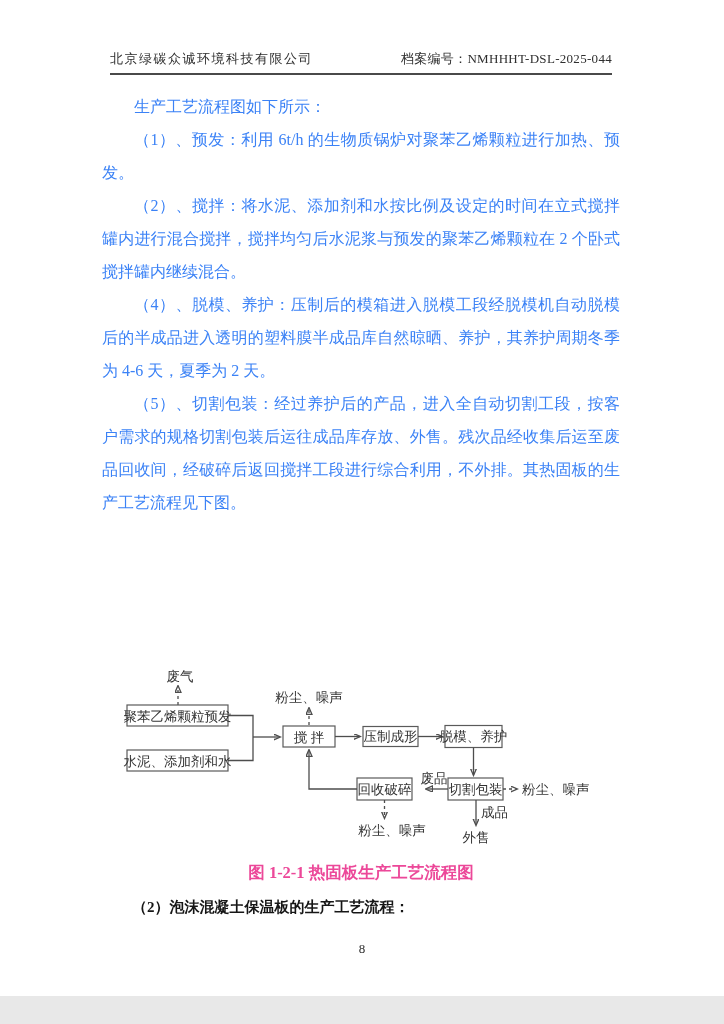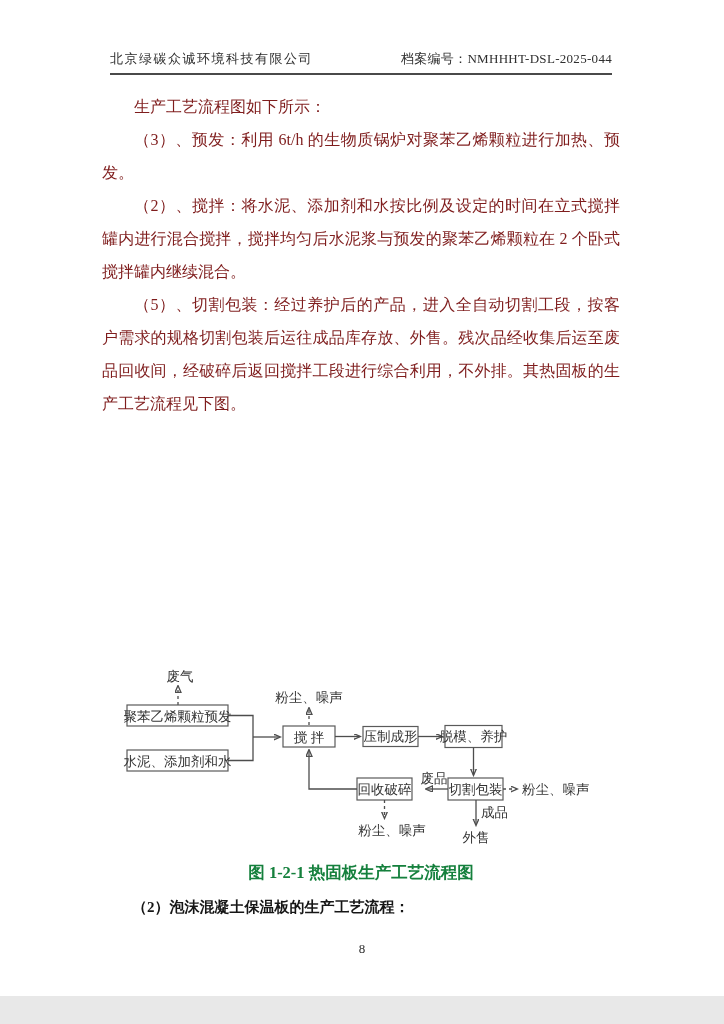--- a/index.html
+++ b/index.html
@@ -20,37 +20,37 @@
     padding-bottom:5px;
     border-bottom:2px solid #4a4a4a;
   }
   .header .company { letter-spacing:1.5px; }
   .header .file-no { letter-spacing:0.3px;font-family:Liberation Serif, serif; }
   .content {
     position:absolute;
     left:102px; top:90px; width:518px;
     font-size:16px; line-height:33px;
     text-align:justify;
-    color:#7f1d1d;
+    color:#3b82f6;
   }
   .content p { margin:0; text-indent:2em; }
   .flowchart {
     position:absolute;
     left:100px; top:655px;
     width:540px; height:200px;
   }
   .flowchart rect { fill:#ffffff; stroke:#5a5a5a; stroke-width:1.2; }
   .flowchart path { stroke:#4d4d4d; stroke-width:1.3; fill:none; }
   .flowchart .dashed { stroke-dasharray:3 3; }
   .flowchart .arrowed { marker-end:url(#arr); }
   .flowchart text { font-size:13.5px; fill:#333333; font-family:"Liberation Serif","DejaVu Serif",serif; }
   .caption {
     position:absolute;
     left:102px; top:862px; width:518px;
-    text-align:center; font-weight:bold; font-size:16.5px; color:#15803d;
+    text-align:center; font-weight:bold; font-size:16.5px; color:#ec4899;
   }
   .next-heading {
     position:absolute;
     left:102px; top:898px; width:518px;
     font-weight:bold; font-size:15px; text-indent:2em; color:#161616;
   }
   .page-number {
     position:absolute;
     left:0; top:941px; width:724px;
     text-align:center; font-size:13px; color:#2a2a2a;
@@ -61,22 +61,23 @@
 
 <div class="page">
 
   <div class="header">
     <span class="company">北京绿碳众诚环境科技有限公司</span>
     <span class="file-no"><span>档案编号：</span><span>NMHHHT-DSL-2025-044</span></span>
   </div>
 
   <div class="content">
     <p>生产工艺流程图如下所示：</p>
-    <p>（3）、预发：利用 6t/h 的生物质锅炉对聚苯乙烯颗粒进行加热、预发。</p>
+    <p>（1）、预发：利用 6t/h 的生物质锅炉对聚苯乙烯颗粒进行加热、预发。</p>
     <p>（2）、搅拌：将水泥、添加剂和水按比例及设定的时间在立式搅拌罐内进行混合搅拌，搅拌均匀后水泥浆与预发的聚苯乙烯颗粒在 2 个卧式搅拌罐内继续混合。</p>
+    <p>（4）、脱模、养护：压制后的模箱进入脱模工段经脱模机自动脱模后的半成品进入透明的塑料膜半成品库自然晾晒、养护，其养护周期冬季为 4-6 天，夏季为 2 天。</p>
     <p>（5）、切割包装：经过养护后的产品，进入全自动切割工段，按客户需求的规格切割包装后运往成品库存放、外售。残次品经收集后运至废品回收间，经破碎后返回搅拌工段进行综合利用，不外排。其热固板的生产工艺流程见下图。</p>
   </div>
 
   <svg class="flowchart" viewBox="0 0 540 200" xmlns="http://www.w3.org/2000/svg">
     <defs>
       <marker id="arr" viewBox="0 0 8 8" markerWidth="8" markerHeight="8" refX="6.5" refY="3" orient="auto" markerUnits="userSpaceOnUse">
         <path d="M0,0 L7,3 L0,6 Z" fill="#4d4d4d" stroke="none"></path>
       </marker>
     </defs>
 

